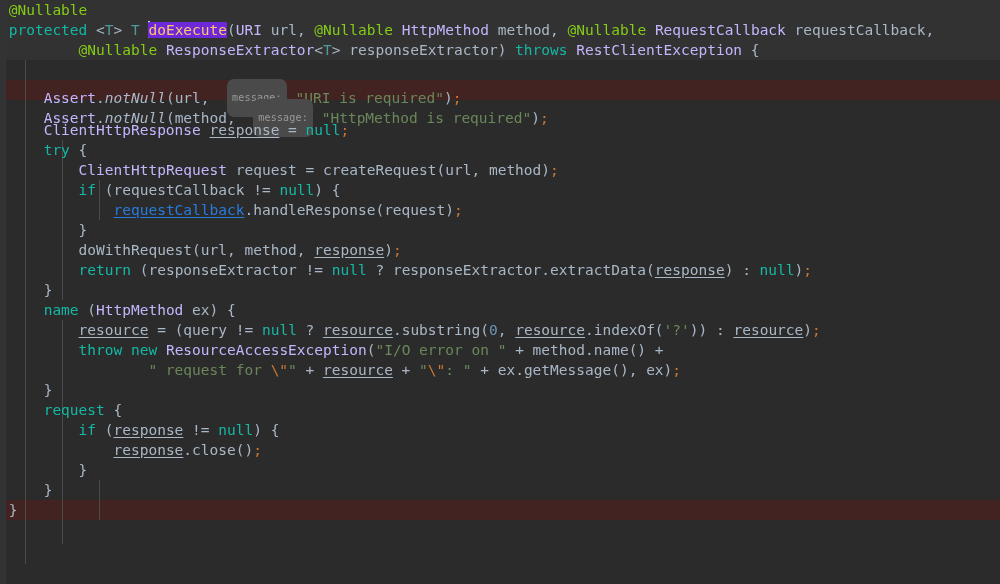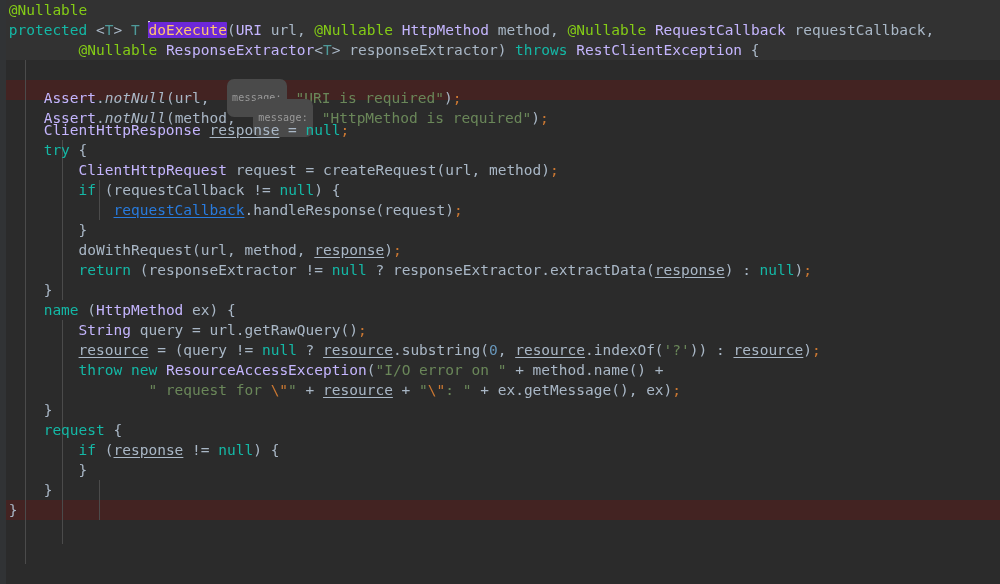--- a/index.html
+++ b/index.html
@@ -173,34 +173,34 @@
 
     <div class="code-line"><span class="txt"><span class="plain">         doWithRequest</span><span class="punct">(</span><span class="plain">url</span><span class="punct">,</span><span class="plain"> method</span><span class="punct">,</span><span class="plain"> </span><span class="plain und">response</span><span class="punct">)</span><span class="semi">;</span></span></div>
 
     <div class="code-line"><span class="txt"><span class="plain">         </span><span class="kw">return</span><span class="plain"> </span><span class="punct">(</span><span class="plain">responseExtractor </span><span class="punct">!=</span><span class="plain"> </span><span class="kw">null</span><span class="plain"> </span><span class="punct">?</span><span class="plain"> responseExtractor</span><span class="punct">.</span><span class="plain">extractData</span><span class="punct">(</span><span class="plain und">response</span><span class="punct">)</span><span class="plain"> </span><span class="punct">:</span><span class="plain"> </span><span class="kw">null</span><span class="punct">)</span><span class="semi">;</span></span></div>
 
     <div class="code-line"><span class="txt"><span class="plain">     </span><span class="punct">}</span></span></div>
 
     <div class="code-line"><span class="txt"><span class="plain">     </span><span class="kw">name</span><span class="plain"> </span><span class="punct">(</span><span class="type">HttpMethod</span><span class="plain"> ex</span><span class="punct">)</span><span class="plain"> </span><span class="punct">{</span></span></div>
 
 
-    <div class="code-line"><span class="txt"><span class="plain">         </span><span class="type">String</span><span class="plain"> query </span><span class="punct">=</span><span class="plain"> url</span><span class="punct">.</span><span class="plain">getRawQuery</span><span class="punct">()</span><span class="semi">;</span></span></div>
 
     <div class="code-line"><span class="txt"><span class="plain">         </span><span class="plain und">resource</span><span class="plain"> </span><span class="punct">=</span><span class="plain"> </span><span class="punct">(</span><span class="plain">query </span><span class="punct">!=</span><span class="plain"> </span><span class="kw">null</span><span class="plain"> </span><span class="punct">?</span><span class="plain"> </span><span class="plain und">resource</span><span class="punct">.</span><span class="plain">substring</span><span class="punct">(</span><span class="num">0</span><span class="punct">,</span><span class="plain"> </span><span class="plain und">resource</span><span class="punct">.</span><span class="plain">indexOf</span><span class="punct">(</span><span class="str">'?'</span><span class="punct">))</span><span class="plain"> </span><span class="punct">:</span><span class="plain"> </span><span class="plain und">resource</span><span class="punct">)</span><span class="semi">;</span></span></div>
 
     <div class="code-line"><span class="txt"><span class="plain">         </span><span class="kw">throw</span><span class="plain"> </span><span class="kw">new</span><span class="plain"> </span><span class="type">ResourceAccessException</span><span class="punct">(</span><span class="str">"I/O error on "</span><span class="plain"> </span><span class="punct">+</span><span class="plain"> method</span><span class="punct">.</span><span class="plain">name</span><span class="punct">()</span><span class="plain"> </span><span class="punct">+</span></span></div>
 
     <div class="code-line"><span class="txt"><span class="plain">                 </span><span class="str">" request for </span><span class="esc">\"</span><span class="str">"</span><span class="plain"> </span><span class="punct">+</span><span class="plain"> </span><span class="plain und">resource</span><span class="plain"> </span><span class="punct">+</span><span class="plain"> </span><span class="str">"</span><span class="esc">\"</span><span class="str">: "</span><span class="plain"> </span><span class="punct">+</span><span class="plain"> ex</span><span class="punct">.</span><span class="plain">getMessage</span><span class="punct">(),</span><span class="plain"> ex</span><span class="punct">)</span><span class="semi">;</span></span></div>
 
     <div class="code-line"><span class="txt"><span class="plain">     </span><span class="punct">}</span></span></div>
 
     <div class="code-line"><span class="txt"><span class="plain">     </span><span class="kw">request</span><span class="plain"> </span><span class="punct">{</span></span></div>
 
     <div class="code-line"><span class="txt"><span class="plain">         </span><span class="kw">if</span><span class="plain"> </span><span class="punct">(</span><span class="plain und">response</span><span class="plain"> </span><span class="punct">!=</span><span class="plain"> </span><span class="kw">null</span><span class="punct">)</span><span class="plain"> </span><span class="punct">{</span></span></div>
 
+    <div class="code-line"><span class="txt"><span class="plain">             </span><span class="plain und">response</span><span class="punct">.</span><span class="plain">close</span><span class="punct">()</span><span class="semi">;</span></span></div>
 
     <div class="code-line"><span class="txt"><span class="plain">         </span><span class="punct">}</span></span></div>
 
     <div class="code-line"><span class="txt"><span class="plain">     </span><span class="punct">}</span></span></div>
 
     <div class="code-line"><span class="txt"><span class="plain"> </span><span class="punct">}</span></span></div>
 
   </div>
 </div>
 

